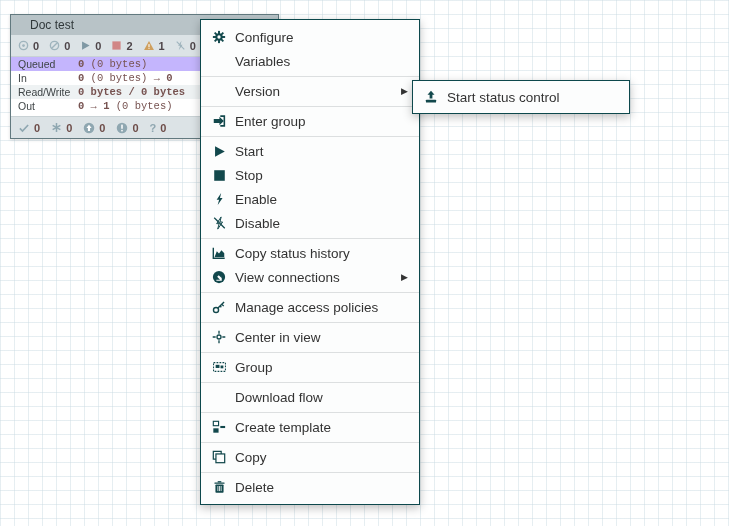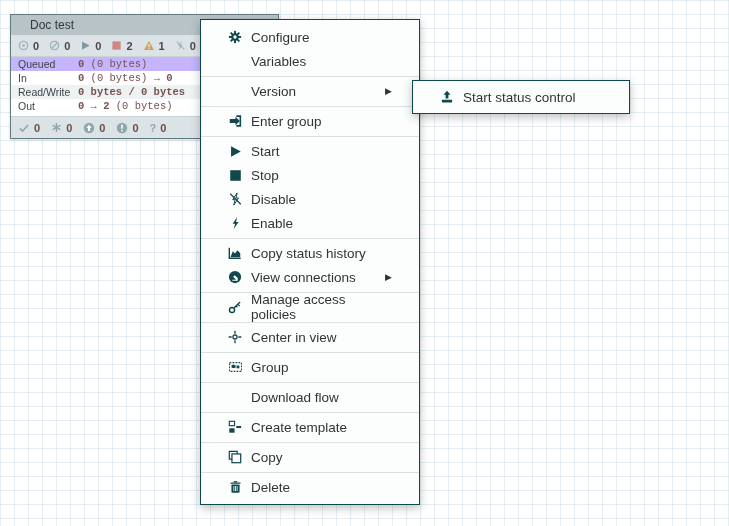--- a/index.html
+++ b/index.html
@@ -44,21 +44,21 @@
   .gicon{display:inline-flex;align-items:center;}
   .qmark{font-size:11px;font-weight:bold;color:#8fa7b1;}
 
   
   .context-menu{
     position:absolute;left:200px;top:19px;width:218px;z-index:5;
     background:#fcfdfd;border:1px solid #0d484c;padding:5px 0;
     box-shadow:0 3px 9px rgba(0,0,0,.25);
   }
   .menu-item{
-    height:24px;display:flex;align-items:center;padding:0 26px;
+    height:24px;display:flex;align-items:center;padding:0 10px;
     font-size:13.5px;color:#333;cursor:default;
   }
   .mi-icon{width:16px;margin-right:8px;display:inline-flex;justify-content:center;
     align-items:center;color:#12484c;flex:0 0 16px;}
   .mi-label{flex:1;}
   .mi-arrow{font-size:9px;color:#333;margin-right:1px;}
   .menu-sep{border-top:1px solid #dcdfe0;margin:2.5px 0;}
 
   
   .submenu{
@@ -130,21 +130,21 @@
     <div class="pg-row">
       <span class="pg-label">In</span>
       <span class="pg-val"><b>0</b><span> (0 bytes) </span><b>→ 0</b></span>
     </div>
     <div class="pg-row alt">
       <span class="pg-label">Read/Write</span>
       <span class="pg-val"><b>0 bytes / 0 bytes</b><span></span><b></b></span>
     </div>
     <div class="pg-row">
       <span class="pg-label">Out</span>
-      <span class="pg-val"><b>0 → 2</b><span> (0 bytes)</span><b></b></span>
+      <span class="pg-val"><b>0 → 1</b><span> (0 bytes)</span><b></b></span>
     </div>
   </div>
 
   <div class="pg-footer">
     <span class="gicon">
       <svg width="12" height="12" viewBox="0 0 16 16">
           <path d="M2.5 8.5l3.5 3.5 7.5-8" fill="none" stroke="#8fa7b1" stroke-width="2.2"></path>
         </svg>
     </span>
     <span class="cnt">0</span>
@@ -243,34 +243,34 @@
       <svg width="13" height="13" viewBox="0 0 16 16">
           <rect x="1.5" y="1.5" width="13" height="13" fill="currentColor"></rect>
         </svg>
     </span>
     <span class="mi-label">Stop</span>
   </div>
 
   <div class="menu-item">
     <span class="mi-icon">
       <svg width="13" height="14" viewBox="0 0 16 16">
+          <path d="M10 .5L4.5 8.8h3L5.8 15.5 11.8 6.8H8.6z" fill="currentColor"></path>
+        </svg>
+    </span>
+    <span class="mi-label">Enable</span>
+  </div>
+
+  <div class="menu-item">
+    <span class="mi-icon">
+      <svg width="13" height="14" viewBox="0 0 16 16">
           <path d="M10 .5L4.5 8.8h3L5.8 15.5 11.8 6.8H8.6z" fill="none" stroke="currentColor" stroke-width="1.2"></path>
           <line x1="1.5" y1="1.5" x2="14.5" y2="14.5" stroke="currentColor" stroke-width="1.5"></line>
         </svg>
     </span>
     <span class="mi-label">Disable</span>
-  </div>
-
-  <div class="menu-item">
-    <span class="mi-icon">
-      <svg width="13" height="14" viewBox="0 0 16 16">
-          <path d="M10 .5L4.5 8.8h3L5.8 15.5 11.8 6.8H8.6z" fill="currentColor"></path>
-        </svg>
-    </span>
-    <span class="mi-label">Enable</span>
   </div>
 
   <div class="menu-sep"></div>
 
   <div class="menu-item">
     <span class="mi-icon">
       <svg width="14" height="14" viewBox="0 0 16 16">
           <path d="M1.5 2v12h13" fill="none" stroke="currentColor" stroke-width="1.6"></path>
           <path d="M3 12.5h11V8.2L10.8 4.8 8 8.6 5.5 6z" fill="currentColor"></path>
         </svg>

